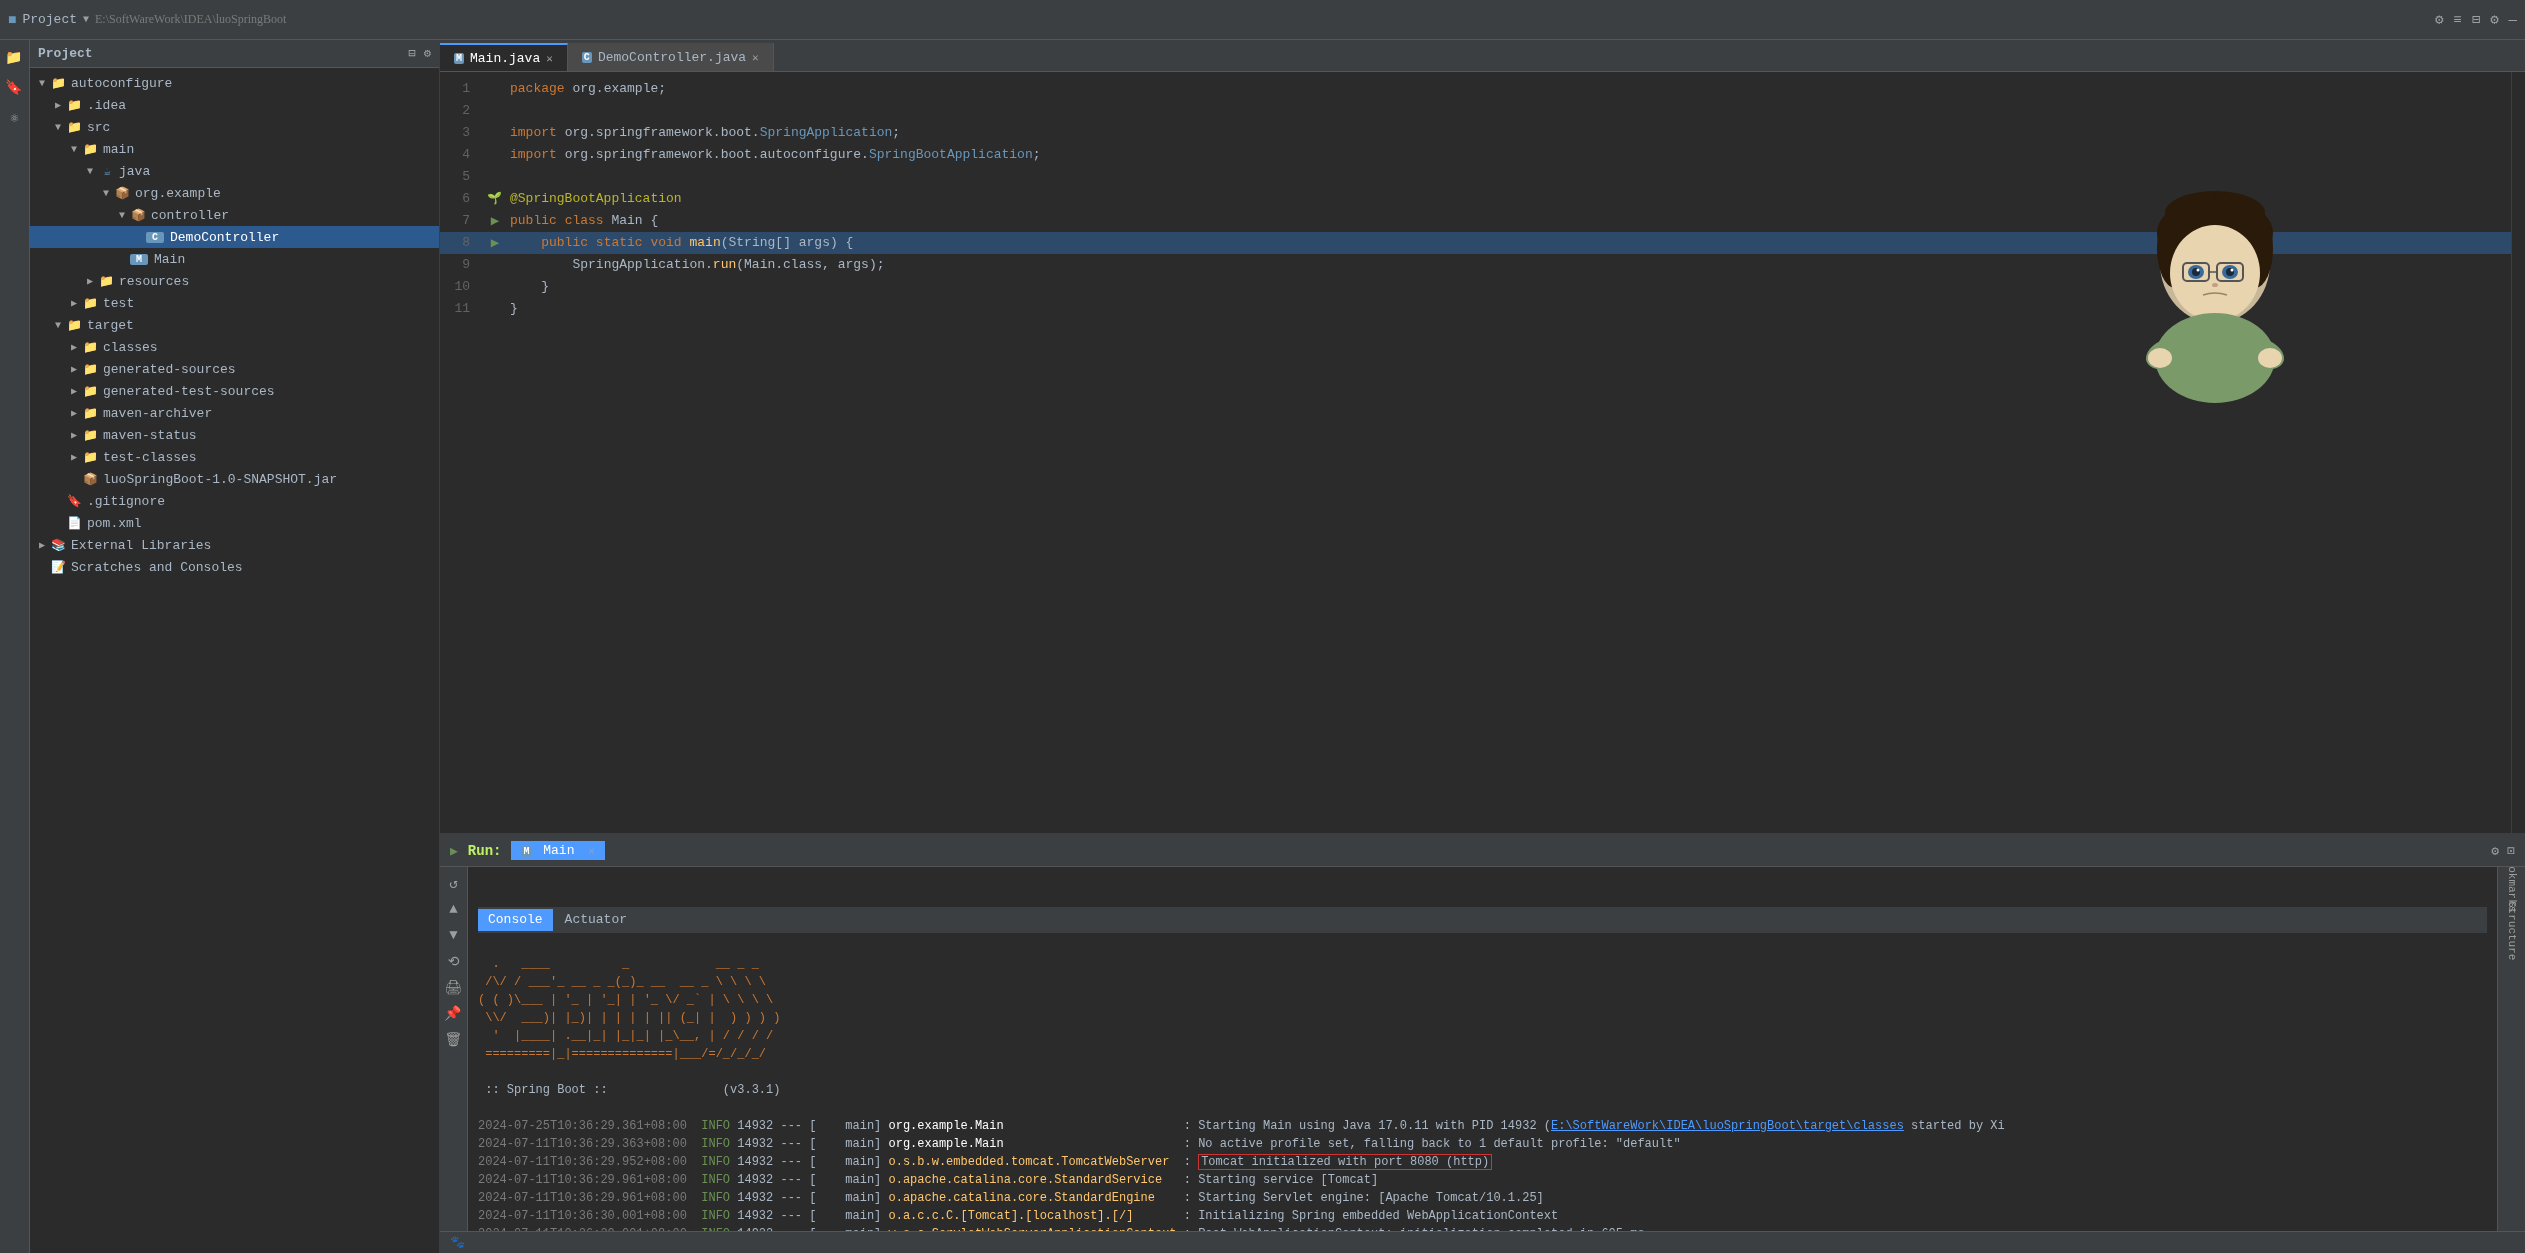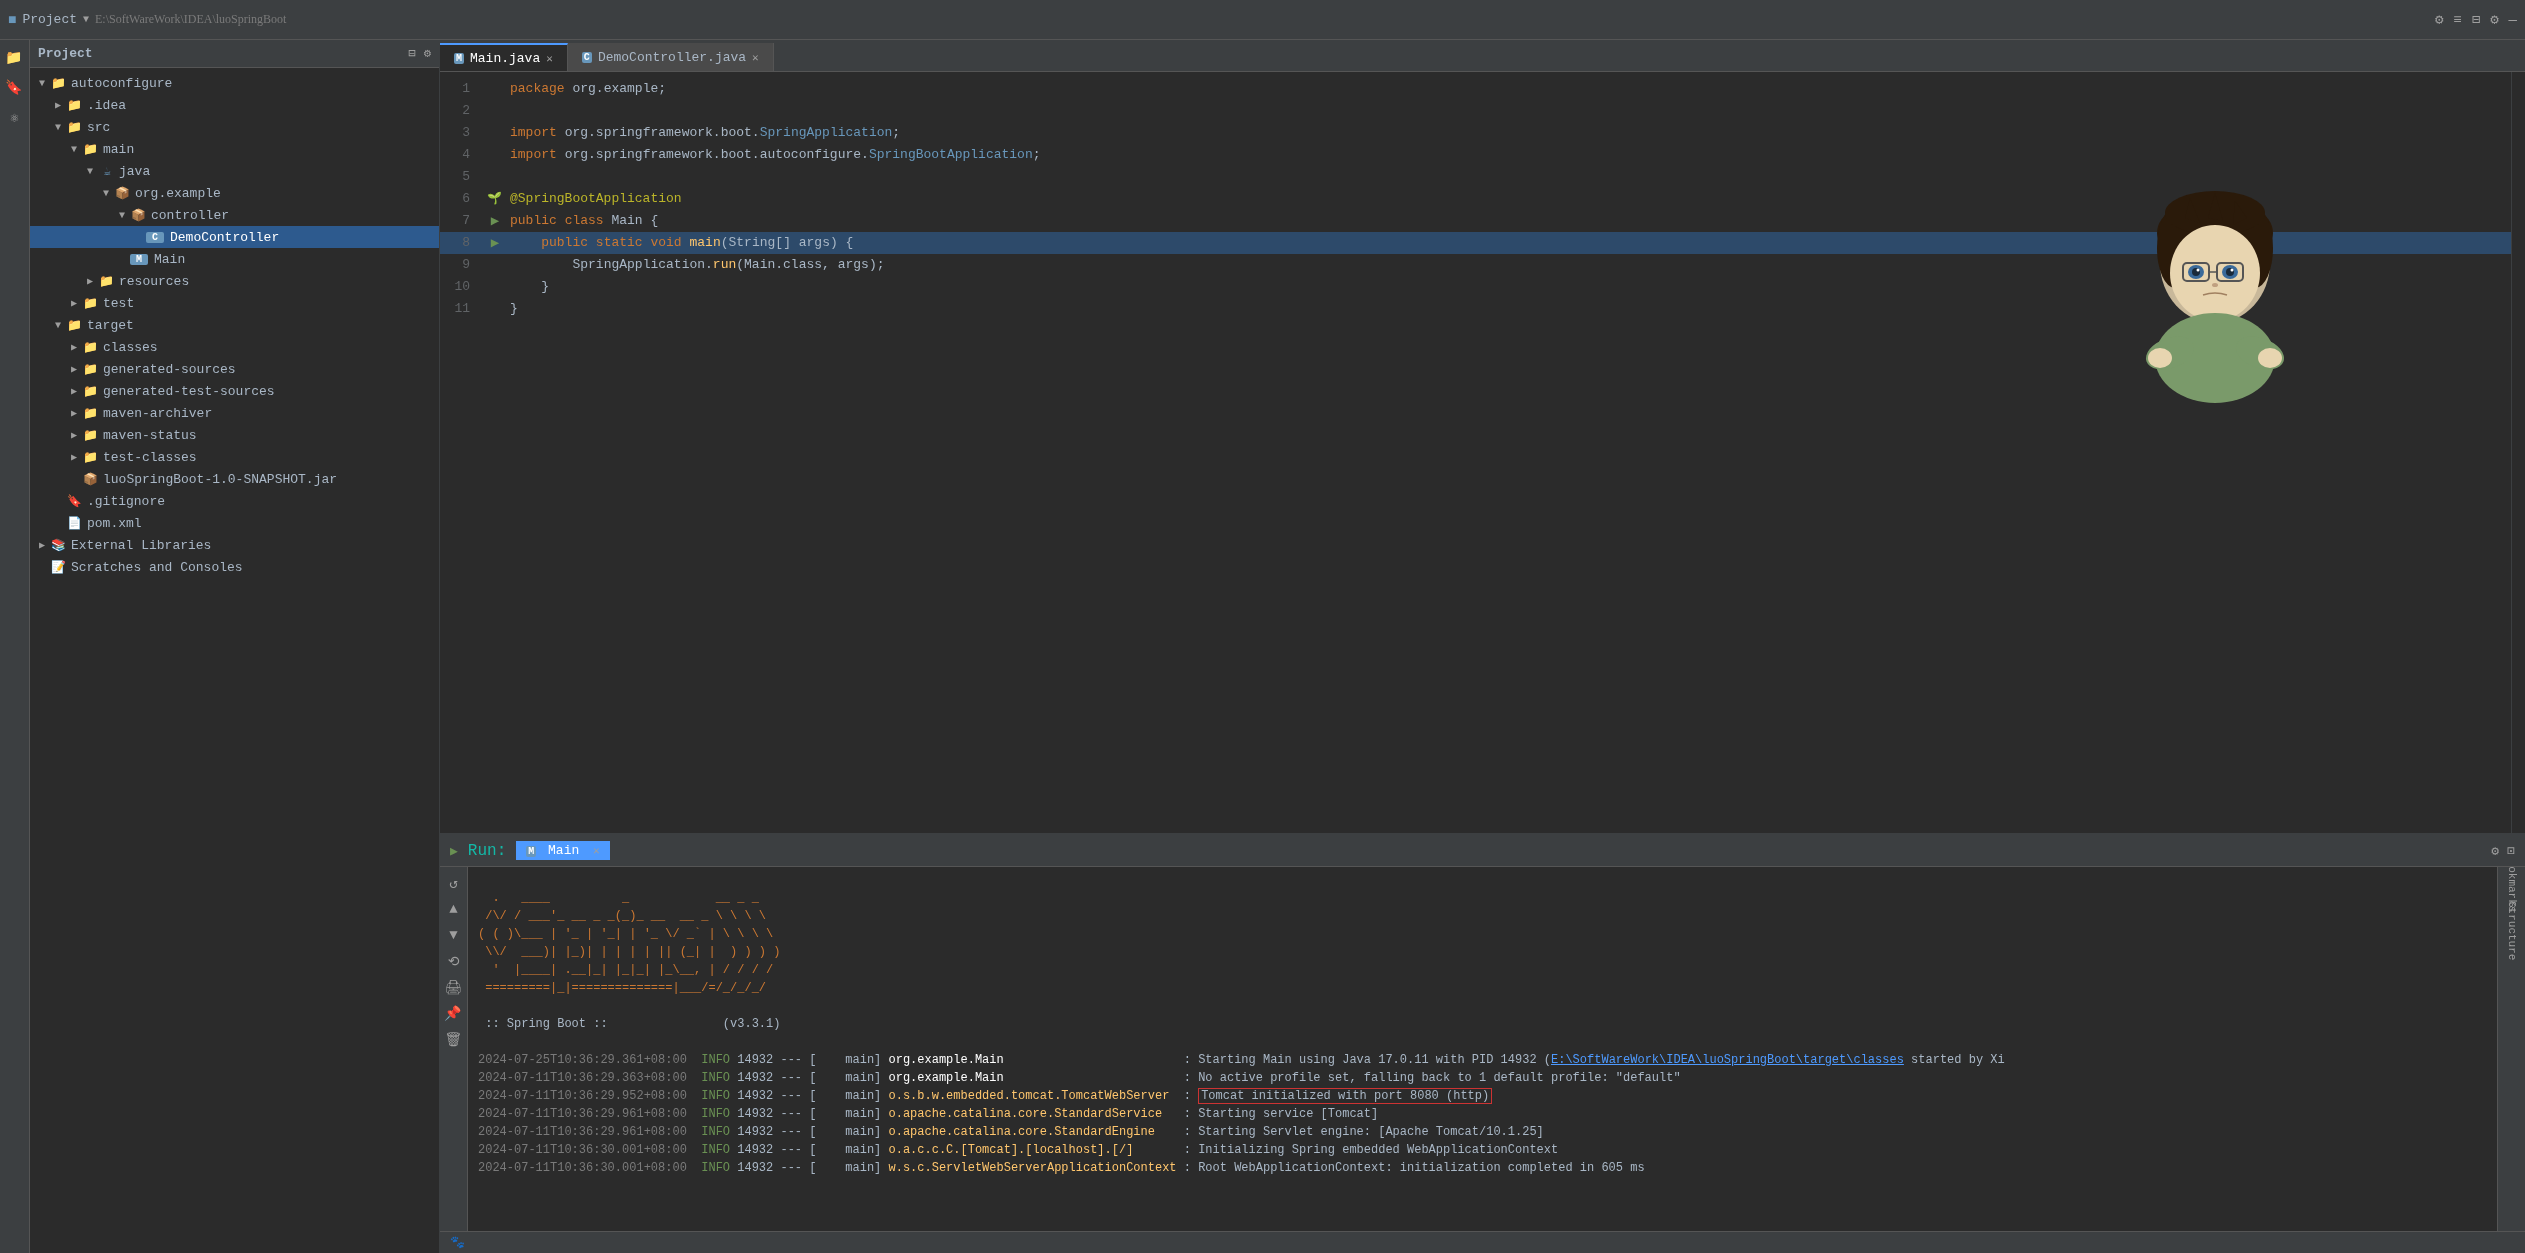--- a/index.html
+++ b/index.html
@@ -692,21 +692,21 @@
 
               <ellipse cx="55" cy="175" rx="12" ry="10" fill="#e8d5b0"></ellipse>
               <ellipse cx="165" cy="175" rx="12" ry="10" fill="#e8d5b0"></ellipse>
             </svg>
           </div>
         </div>
 
         <div class="run-panel">
           <div class="run-panel-header">
             <span style="color:#6a9153;font-size:13px;">▶</span>
-            <span style="color:#14b8a6;font-size:16px;">Run:</span>
+            <span style="color:#bef264;font-size:14px;font-weight:bold;">Run:</span>
             <div class="run-tab active">
               <span style="background:#6897bb;color:#fff;border-radius:2px;padding:0 2px;font-size:10px;font-weight:bold;">M</span>
               <span style="margin-left:4px;">Main</span>
               <span style="margin-left:6px;color:#9e9e9e;font-size:11px;">✕</span>
             </div>
             <div class="run-panel-icons">
               <span style="color:#9e9e9e;cursor:pointer;font-size:13px;">⚙</span>
               <span style="color:#9e9e9e;cursor:pointer;font-size:13px;">⊡</span>
             </div>
           </div>
@@ -717,20 +717,24 @@
               <div class="run-tool-icon">↺</div>
               <div class="run-tool-icon">▲</div>
               <div class="run-tool-icon">▼</div>
               <div class="run-tool-icon">⟲</div>
               <div class="run-tool-icon">🖨</div>
               <div class="run-tool-icon">📌</div>
               <div class="run-tool-icon">🗑</div>
             </div>
 
             <div class="console-output">
+              <div style="display:flex;gap:2px;margin-bottom:4px;background:#3c3f41;padding:2px 0;">
+                <span class="run-tab active">Console</span>
+                <span class="run-tab">Actuator</span>
+              </div>
 <span class="console-ascii">  .   ____          _            __ _ _</span>
 <span class="console-ascii"> /\/ / ___'_ __ _ _(_)_ __  __ _ \ \ \ \</span>
 <span class="console-ascii">( ( )\___ | '_ | '_| | '_ \/ _` | \ \ \ \</span>
 <span class="console-ascii"> \\/  ___)| |_)| | | | | || (_| |  ) ) ) )</span>
 <span class="console-ascii">  '  |____| .__|_| |_|_| |_\__, | / / / /</span>
 <span class="console-ascii"> =========|_|==============|___/=/_/_/_/</span>
 <span style="color:#a9b7c6;">
  :: Spring Boot ::                (v3.3.1)
 </span>
 <span><span class="log-timestamp">2024-07-25T10:36:29.361+08:00</span>  <span class="log-level-info">INFO</span> 14932 --- [    main] <span class="log-class">org.example.Main</span>                         : Starting Main using Java 17.0.11 with PID 14932 (<span class="log-path">E:\SoftWareWork\IDEA\luoSpringBoot\target\classes</span> started by Xi</span>

